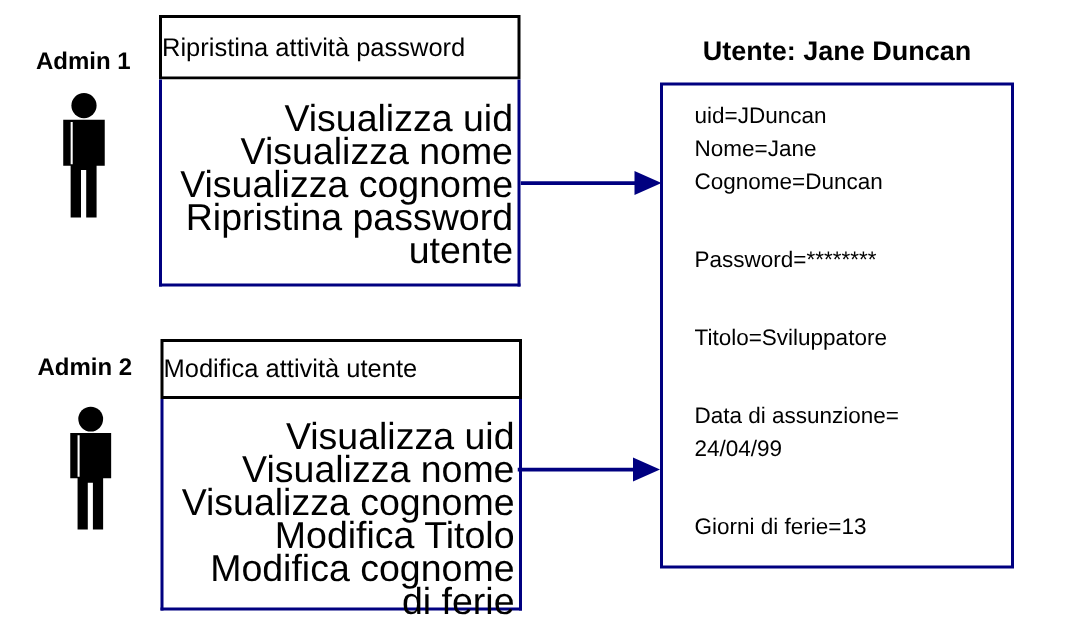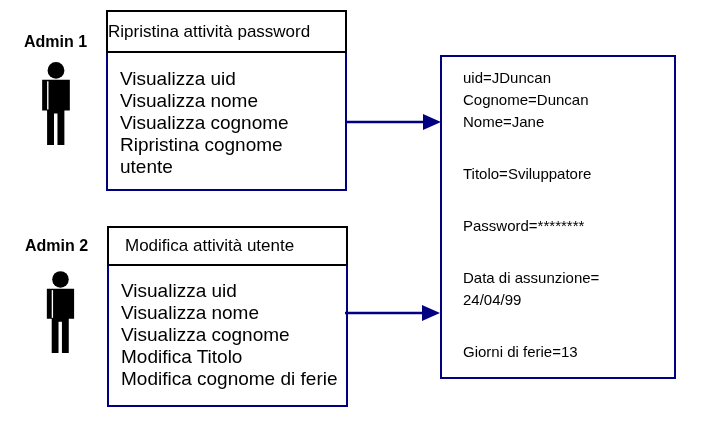--- a/index.html
+++ b/index.html
@@ -30,28 +30,29 @@
   .activity-header {
     height: 43px;
     border: 2px solid var(--ink);
     background: var(--paper);
     text-align: left;
     font-size: 17px;
     line-height: 39px;
     white-space: nowrap;
     overflow: hidden;
   }
-  .activity-header.short { height: 40px; line-height: 36px; padding-left: 16px; }
+  .activity-header.short { height: 40px; line-height: 36px; }
   .activity-body {
     border: 2px solid var(--navy);
     border-top: none;
     background: var(--paper);
-    font-size: 19px;
+    font-size: 25px;
     line-height: 22px;
     padding: 15px 3px 0 12px;
+    text-align: right;
   }
   .line { white-space: pre-line; }
 
   .arrow { position: absolute; }
   .arrow line { stroke: var(--navy); stroke-width: 2.5; }
   .arrow polygon { fill: var(--navy); }
 
   .user-title {
     position: absolute;
     left: 440px; top: 24px; width: 236px;
@@ -85,21 +86,21 @@
     <path d="M6 18 H34 V49 H28.5 V84 H21.5 V52 H18 V84 H11 V49 H6 Z"></path>
     <line class="arm-sep" x1="11.7" y1="19.5" x2="11.7" y2="48"></line>
   </svg>
 
   <div class="activity-box" style="left:106px; top:10px;">
     <div class="activity-header">Ripristina attività password</div>
     <div class="activity-body" style="height:138px;">
         <div class="line">Visualizza uid</div>
         <div class="line">Visualizza nome</div>
         <div class="line">Visualizza cognome</div>
-        <div class="line">Ripristina cognome
+        <div class="line">Ripristina password
 utente</div>
       </div>
   </div>
 
   <svg class="arrow" style="left:347px; top:112px;" width="94" height="20" viewBox="0 0 94 20" aria-hidden="true">
     <line x1="0" y1="10" x2="79" y2="10"></line>
     <polygon points="76,2 94,10 76,18"></polygon>
   </svg>
 
   <div class="admin-label" style="left:25px; top:237px;">Admin 2</div>
@@ -119,32 +120,33 @@
         <div class="line">Modifica Titolo</div>
         <div class="line">Modifica cognome di ferie</div>
       </div>
   </div>
 
   <svg class="arrow" style="left:345px; top:303px;" width="95" height="20" viewBox="0 0 95 20" aria-hidden="true">
     <line x1="0" y1="10" x2="80" y2="10"></line>
     <polygon points="77,2 95,10 77,18"></polygon>
   </svg>
 
+  <div class="user-title">Utente: Jane Duncan</div>
 
   <div class="user-box">
       <div class="group">
         <div class="line">uid=JDuncan</div>
+        <div class="line">Nome=Jane</div>
         <div class="line">Cognome=Duncan</div>
-        <div class="line">Nome=Jane</div>
+      </div>
+      <div class="group">
+        <div class="line">Password=********</div>
       </div>
       <div class="group">
         <div class="line">Titolo=Sviluppatore</div>
-      </div>
-      <div class="group">
-        <div class="line">Password=********</div>
       </div>
       <div class="group">
         <div class="line">Data di assunzione=</div>
         <div class="line">24/04/99</div>
       </div>
       <div class="group">
         <div class="line">Giorni di ferie=13</div>
       </div>
     </div>
 

